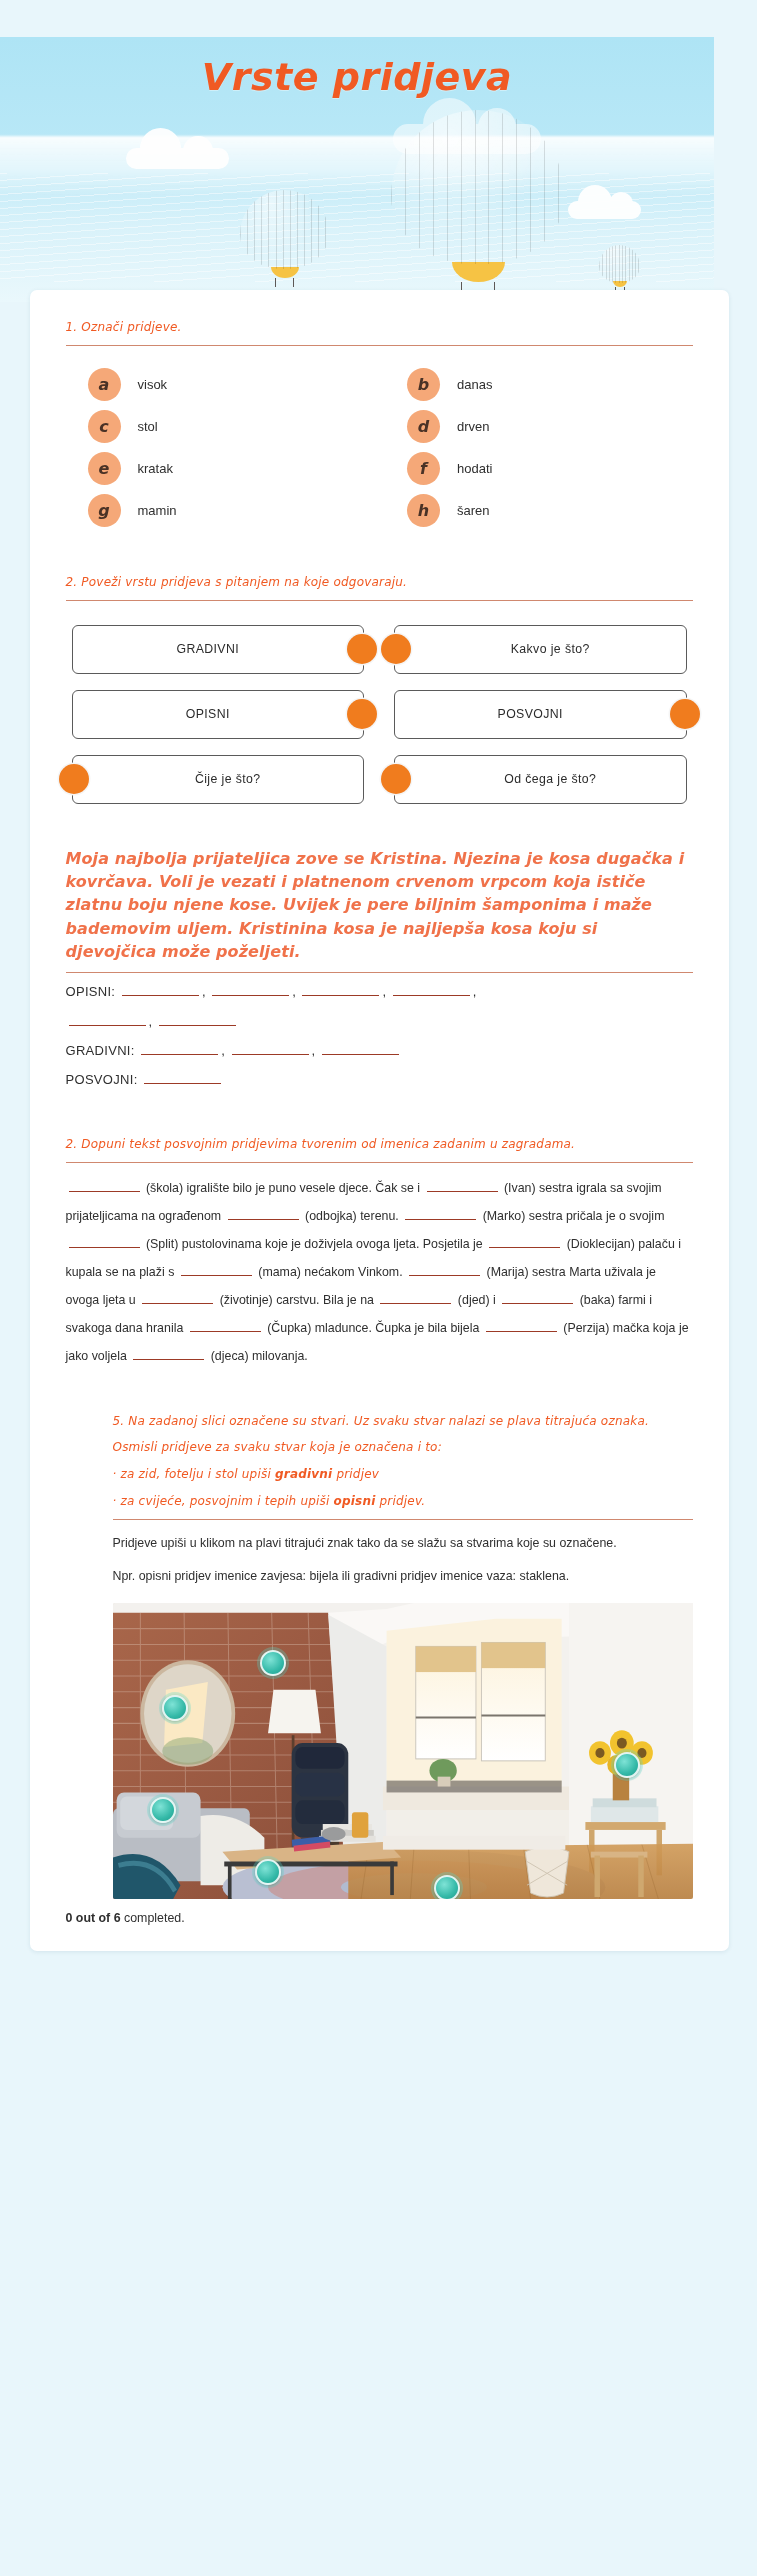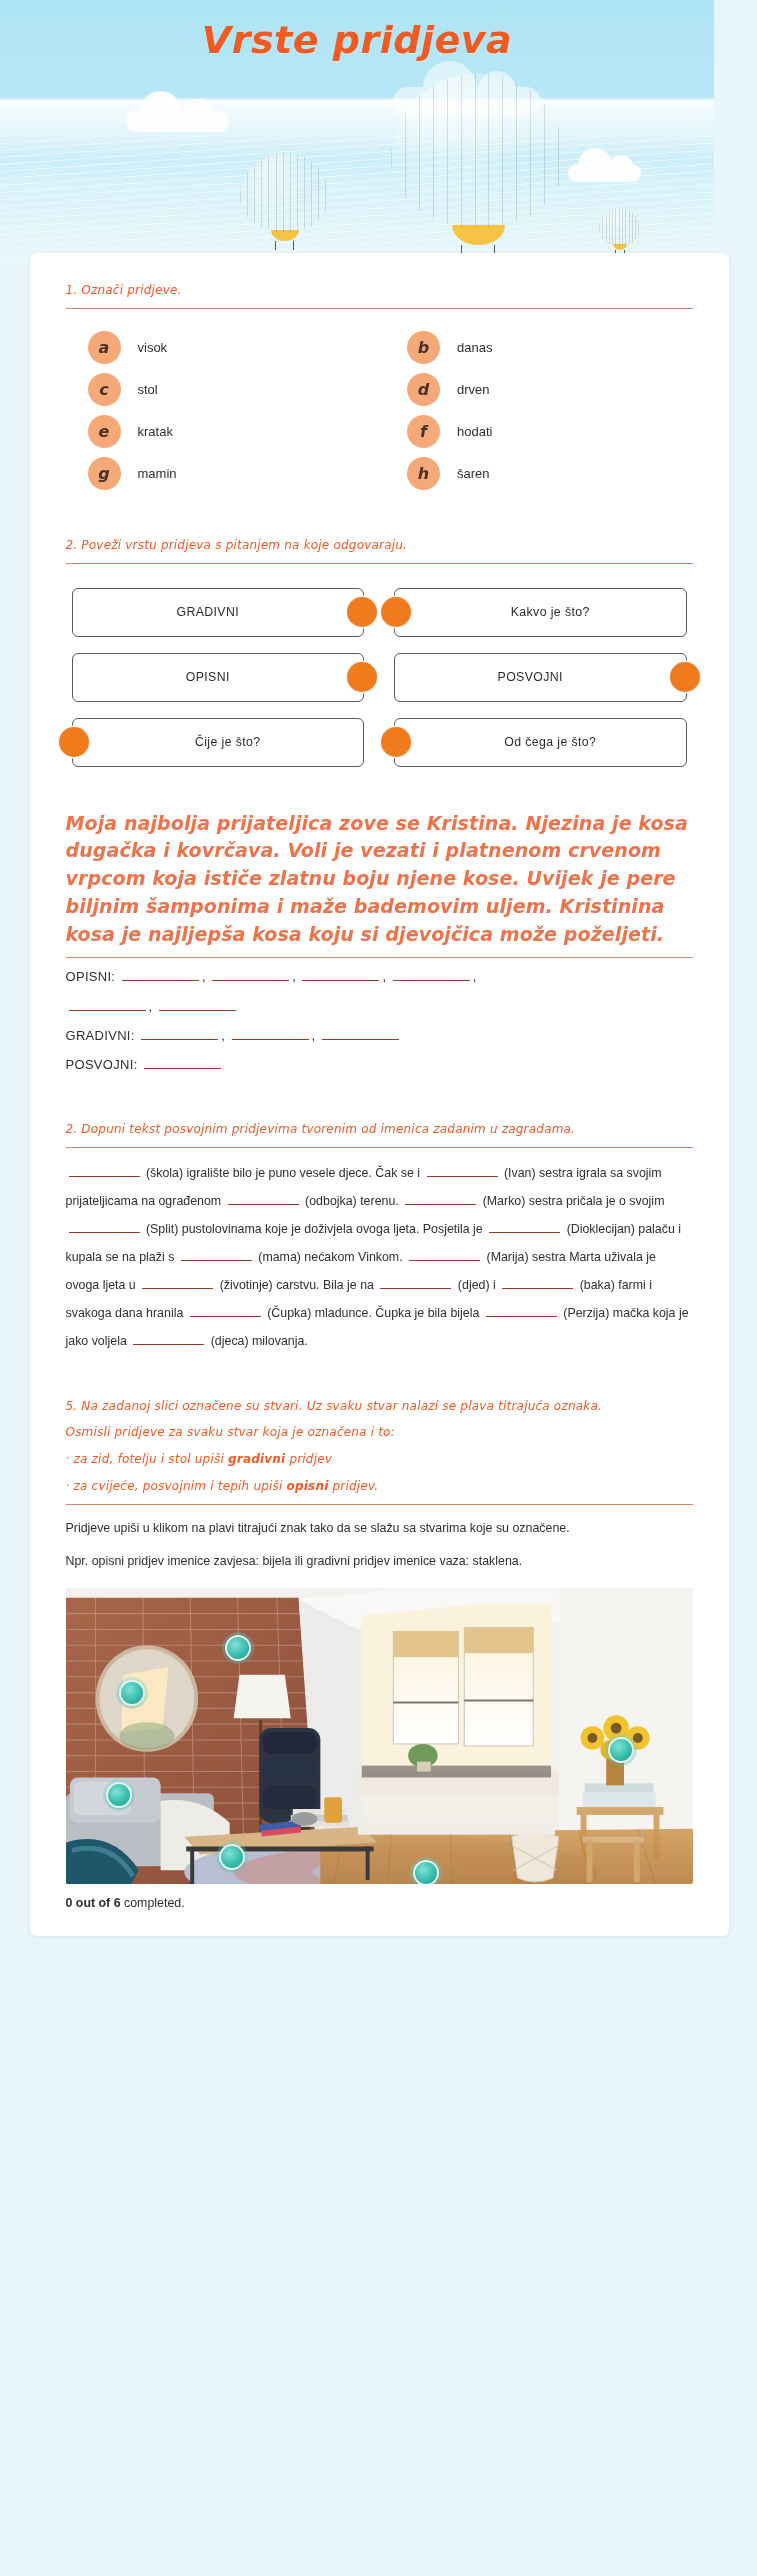--- a/index.html
+++ b/index.html
@@ -11,20 +11,21 @@
     -webkit-font-smoothing: antialiased;
   }
 
   
   .hero {
     position: relative;
     width: 714px;
     height: 265px;
     background: linear-gradient(180deg, #aee4f5 0%, #b9e8f7 42%, #d9f2fa 72%, #eaf8fc 100%);
     overflow: hidden;
+    margin-top: 37px;
   }
   .hero-title {
     position: absolute;
     top: 18px;
     left: 0;
     width: 100%;
     text-align: center;
     font-family: "DejaVu Sans", sans-serif;
     font-style: italic;
     font-weight: bold;
@@ -147,21 +148,21 @@
     line-height: 1.32;
     letter-spacing: 0.2px;
   }
   .rule {
     height: 1px;
     background: #c0603f;
     opacity: .75;
     margin: 9px 0 0;
   }
   .block { margin-bottom: 43px; }
-  .block:last-of-type { margin-bottom: 6px; }
+  .block:last-of-type { margin-bottom: 6px; margin-left: 47px; }
 
   
   .opts {
     display: grid;
     grid-template-columns: 1fr 1fr;
     column-gap: 34px;
     row-gap: 0;
     margin-top: 18px;
     padding-left: 22px;
   }
@@ -226,21 +227,21 @@
   .dot-left  { left: -13px; }
   .mrow.left  .mbox { padding-right: 20px; }
   .mrow.right .mbox { padding-left: 20px; text-align: right; }
 
   
   .story {
     font-family: "DejaVu Sans", sans-serif;
     font-style: italic;
     font-weight: bold;
     color: #f0724a;
-    font-size: 19px;
+    font-size: 16px;
     line-height: 1.46;
     margin-top: 14px;
     letter-spacing: 0.1px;
   }
   .ans-group { margin-top: 4px; font-size: 13px; color: #2f2f2f; line-height: 2.25; }
   .ans-row { display: block; }
   .ans-label { letter-spacing: 0.3px; }
   .blank {
     display: inline-block;
     border-bottom: 1px solid #9c3a26;

